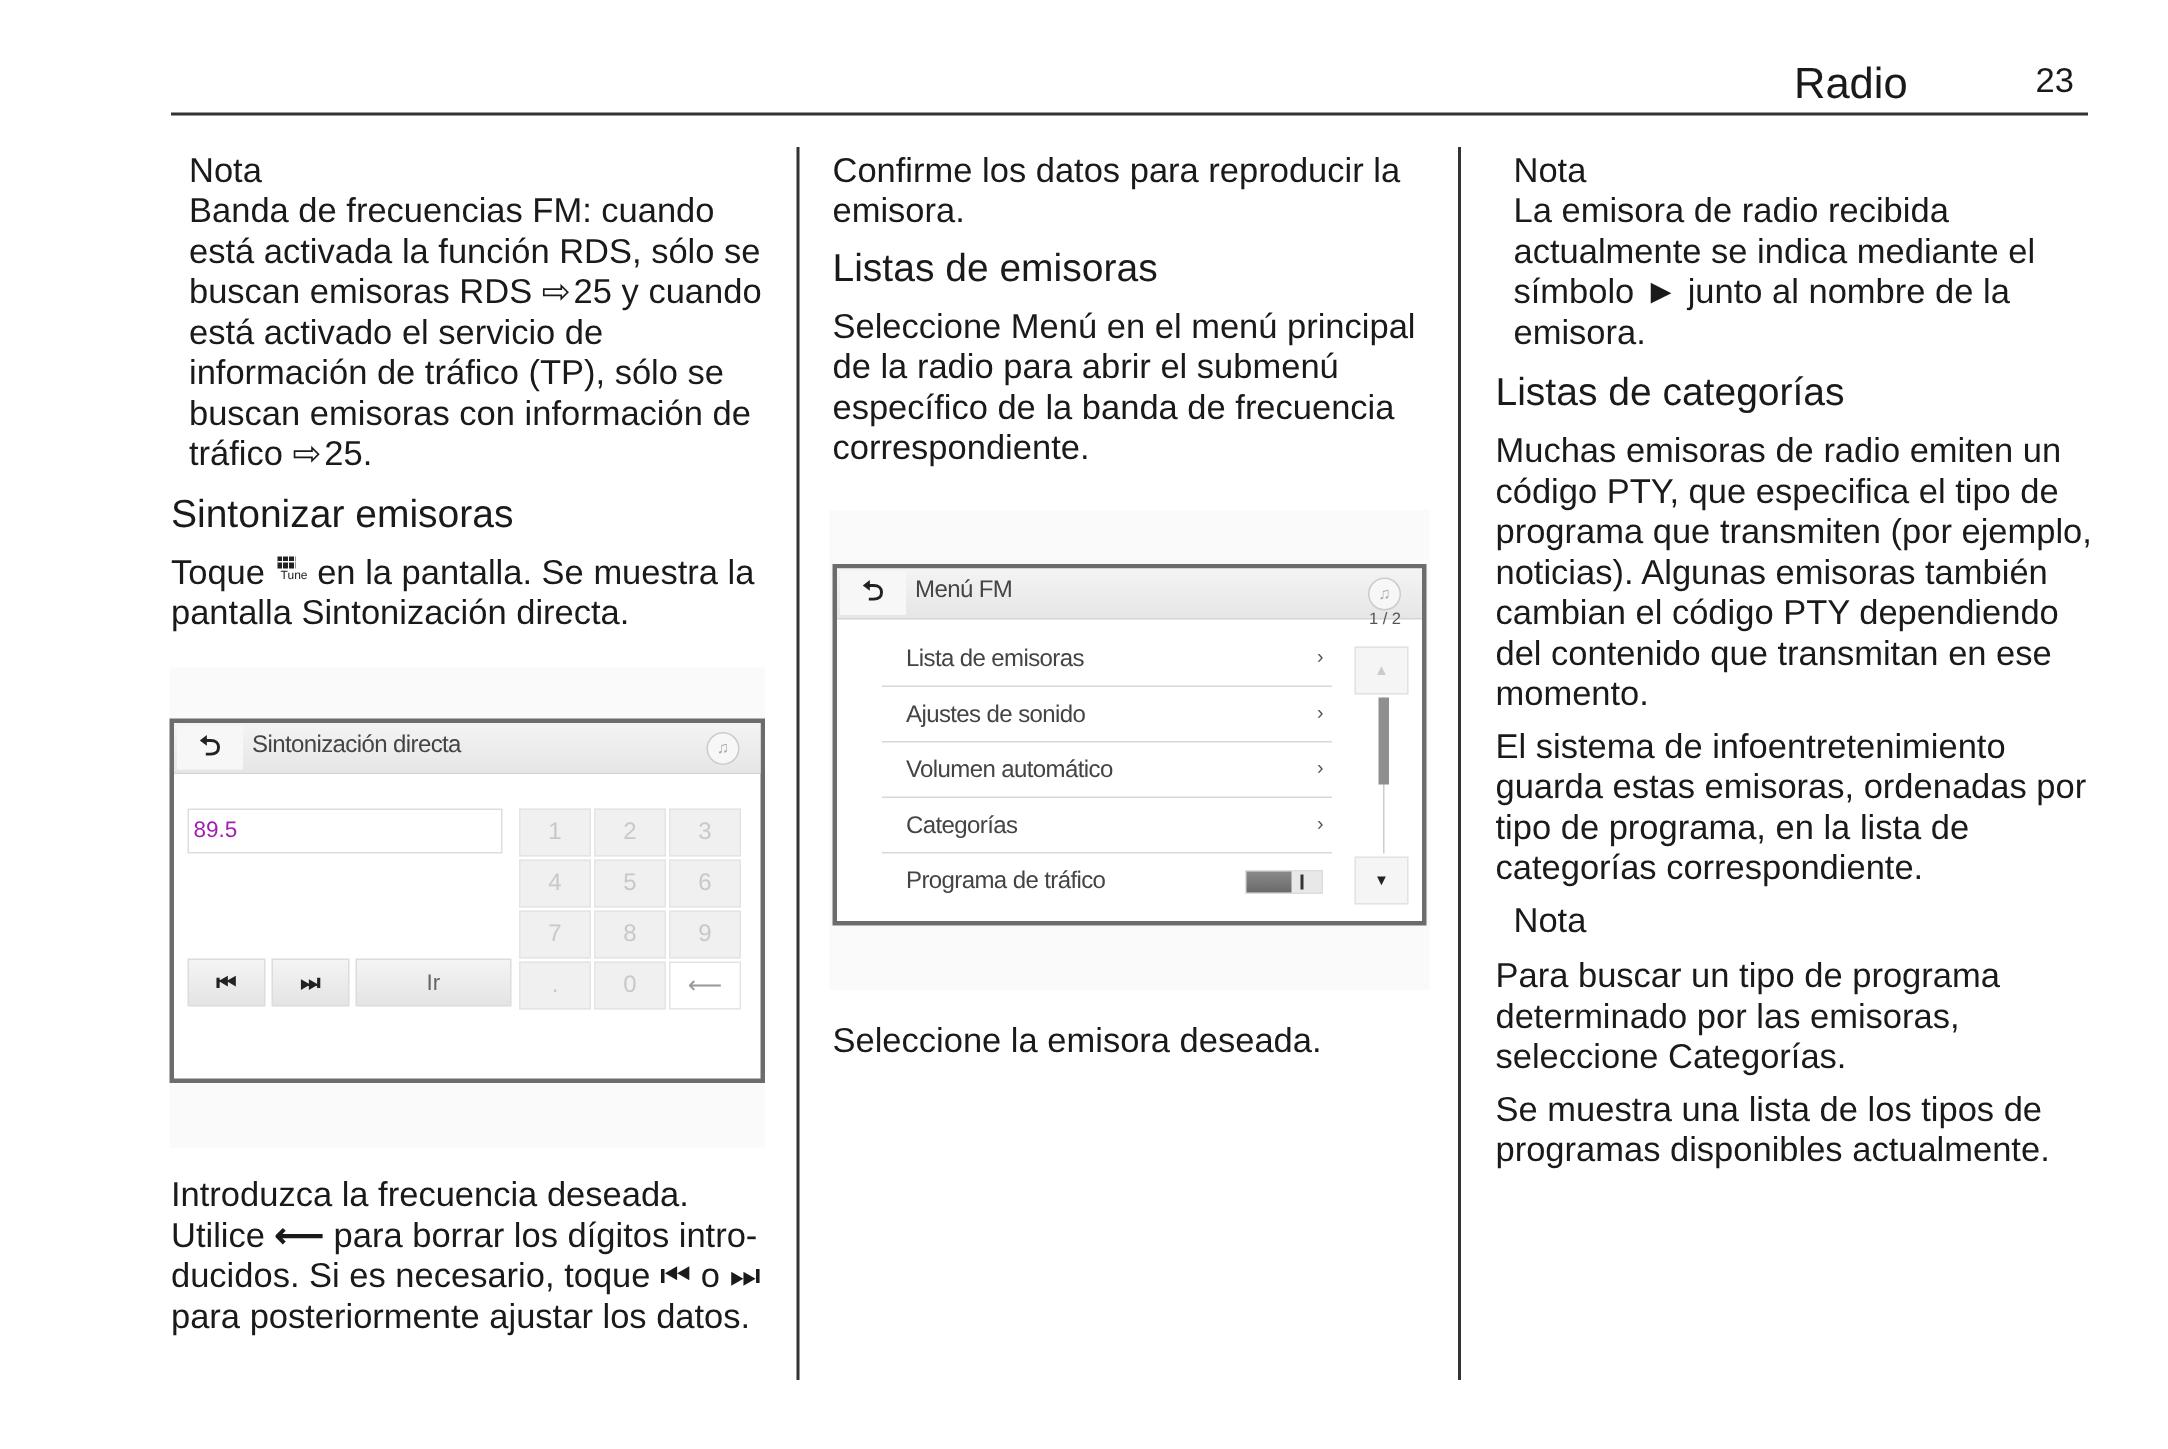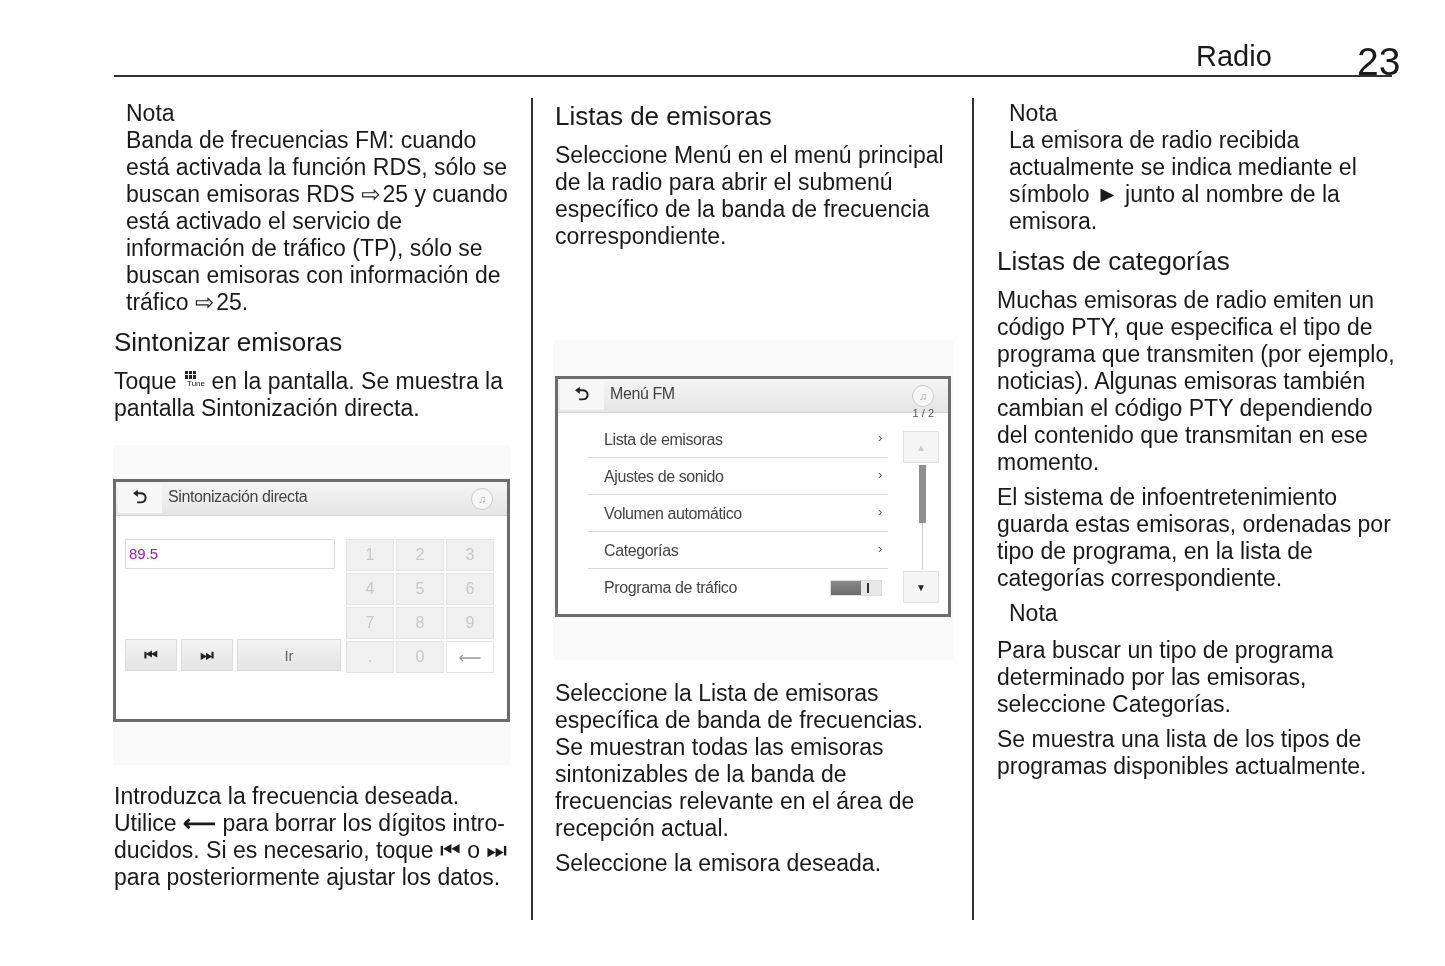--- a/index.html
+++ b/index.html
@@ -1,21 +1,21 @@
 <!DOCTYPE html>
 <html><head>
 <meta charset="utf-8">
 <style>
   html, body { margin: 0; padding: 0; background: #ffffff; }
   body {
     width: 1445px; height: 966px; position: relative; overflow: hidden;
     font-family: "Liberation Sans", sans-serif; color: #1a1a1a;
   }
   .header-title { position: absolute; left: 1196px; top: 40px; font-size: 29px; }
-  .header-page { position: absolute; left: 1357px; top: 40px; font-size: 39px; }
+  .header-page { position: absolute; left: 1357px; top: 40px; font-size: 23px; }
   .header-rule { position: absolute; left: 114px; top: 75px; width: 1278px; height: 2px; background: #333; }
   .col-rule { position: absolute; top: 98px; width: 2px; height: 822px; background: #333; }
   .col { position: absolute; font-size: 23px; line-height: 27px; }
   .col p { margin: 0 0 8px 0; }
   .col h2 { margin: 0 0 10px 0; font-size: 26px; font-weight: normal; line-height: 32px; }
   .note { margin: 0 0 10px 12px; }
   .note .note-label { display: block; }
   .ico-inline { display: inline-block; }
   .tune-ico { display: inline-block; width: 22px; height: 20px; position: relative; vertical-align: -1px; }
   .tune-ico .grid { position: absolute; left: 2px; top: 1px; width: 12px; height: 8px;
@@ -104,20 +104,21 @@
   </div>
 </div>
 
 <div class="col" style="left:114px; top:783px; width:400px;">
   <p>
     <span>Introduzca la frecuencia deseada. Utilice </span><span style="font-weight:bold;">⟵</span><span> para borrar los dígitos intro-ducidos. Si es necesario, toque </span><span>⏮</span><span> o </span><span>⏭</span><span> para posteriormente ajustar los datos.</span>
   </p>
 </div>
 
 <div class="col" style="left:555px; top:100px; width:400px;">
+  <p>Confirme los datos para reproducir la emisora.</p>
   <h2>Listas de emisoras</h2>
   <p>Seleccione Menú en el menú principal de la radio para abrir el submenú específico de la banda de frecuencia correspondiente.</p>
 </div>
 
 <div class="screen-wrap" style="left:553px; top:340px; width:400px; height:320px;">
   <div class="screen" style="left:2px; top:36px; width:396px; height:241px;">
     <div class="scr-head">
       <div class="scr-back">⮌</div>
       <div class="scr-title">Menú FM</div>
       <div class="scr-music">♫</div>
@@ -147,21 +148,20 @@
     </div>
     <div class="page-ind">1 / 2</div>
     <div class="scroll-btn" style="top:52px; color:#ccc;">▲</div>
     <div class="scroll-track"></div>
     <div class="scroll-thumb" id="scroll-thumb"></div>
     <div class="scroll-btn" style="top:192px; color:#222;">▼</div>
   </div>
 </div>
 
 <div class="col" style="left:555px; top:680px; width:400px;">
-  <p>Seleccione la Lista de emisoras específica de banda de frecuencias. Se muestran todas las emisoras sintonizables de la banda de frecuencias relevante en el área de recepción actual.</p>
   <p>Seleccione la emisora deseada.</p>
 </div>
 
 <div class="col" style="left:997px; top:100px; width:400px;">
   <div class="note">
     <span class="note-label">Nota</span>
     <span>La emisora de radio recibida actualmente se indica mediante el símbolo </span><span>►</span><span> junto al nombre de la emisora.</span>
   </div>
   <h2>Listas de categorías</h2>
   <p>Muchas emisoras de radio emiten un código PTY, que especifica el tipo de programa que transmiten (por ejemplo, noticias). Algunas emisoras también cambian el código PTY dependiendo del contenido que transmitan en ese momento.</p>

